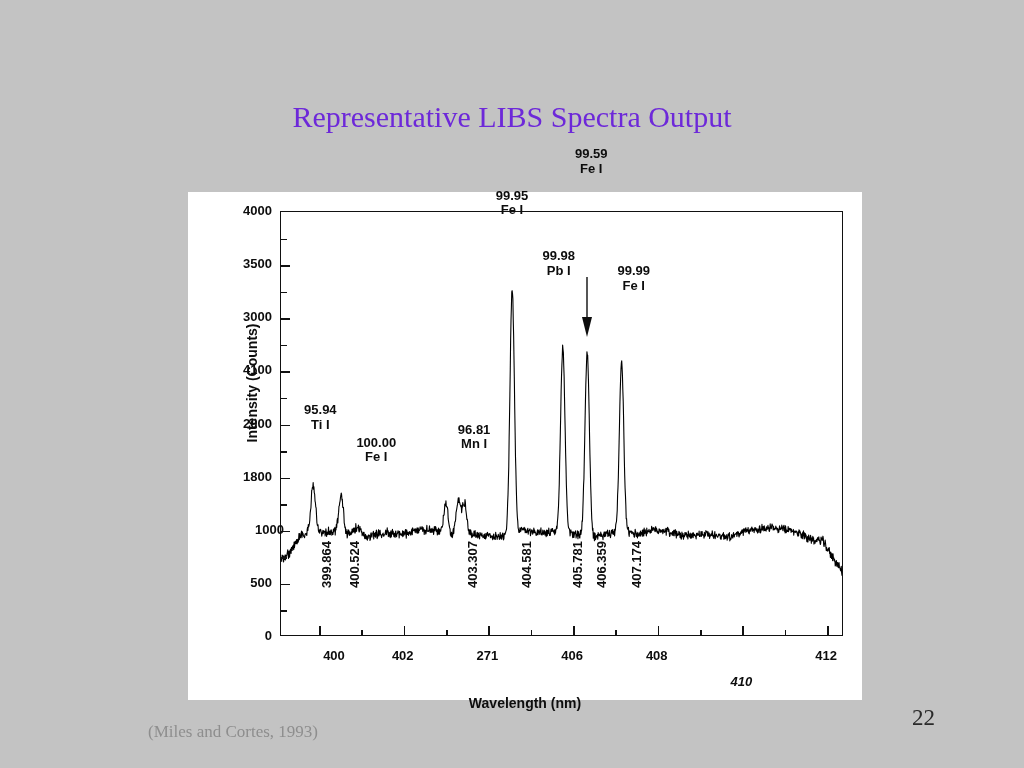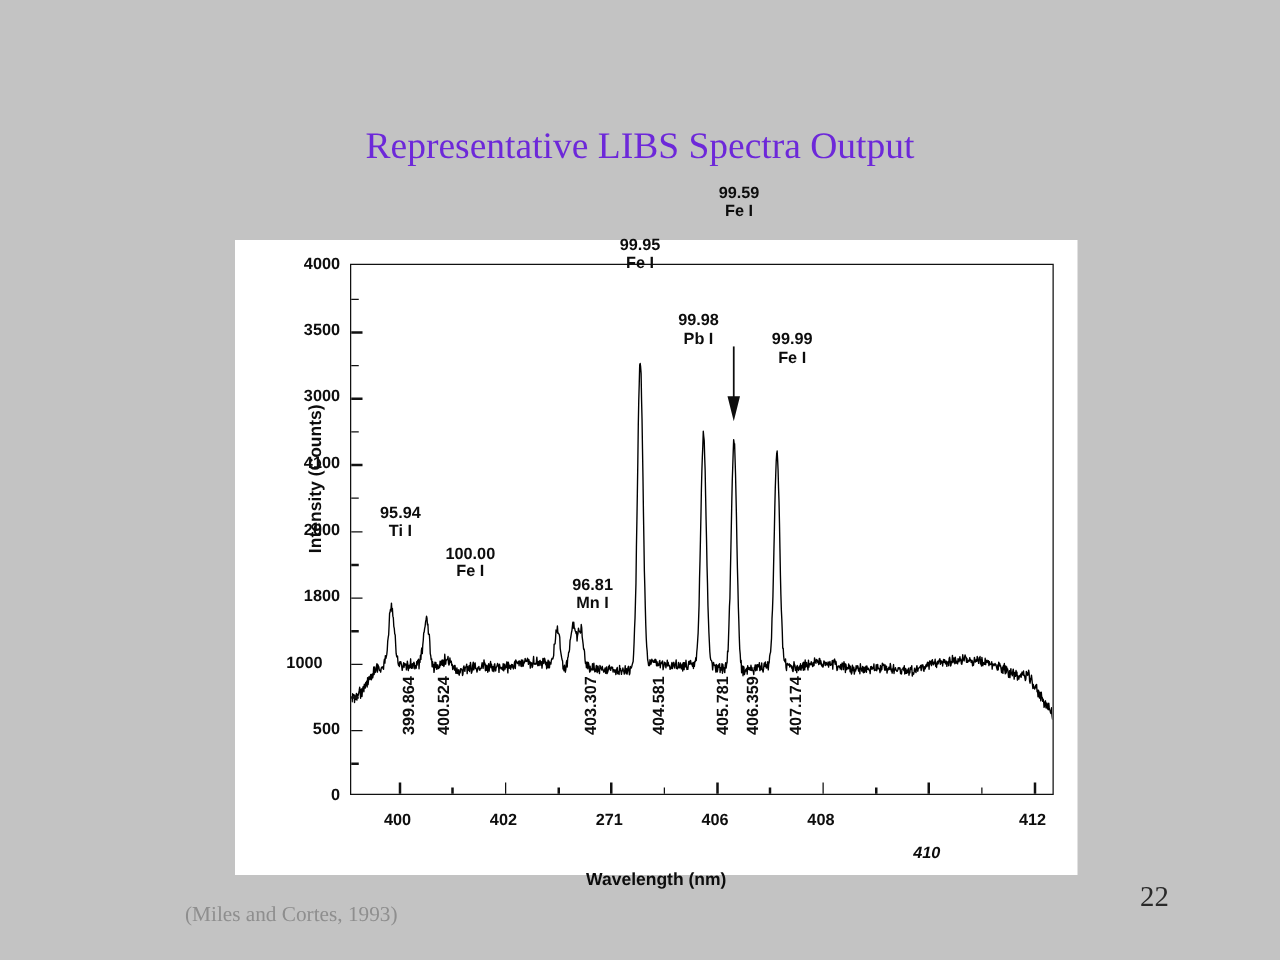--- a/index.html
+++ b/index.html
@@ -222,47 +222,47 @@
         <div class="wl-label" style="left: 238.015px; top: 376.125px;">404.581</div>
         <div class="wl-label" style="left: 288.812px; top: 376.125px;">405.781</div>
         <div class="wl-label" style="left: 313.279px; top: 376.125px;">406.359</div>
         <div class="wl-label" style="left: 347.779px; top: 376.125px;">407.174</div>
       </div>
   </div>
 
   <div id="ytick-layer">
       <div class="axis-num ytick-label" style="left: 22px; top: 436px;">0</div>
       <div class="axis-num ytick-label" style="left: 22px; top: 382.875px;">500</div>
-      <div class="axis-num ytick-label" style="left: 8px; top: 329.75px;">1000</div>
+      <div class="axis-num ytick-label" style="left: 34px; top: 329.75px;">1000</div>
       <div class="axis-num ytick-label" style="left: 22px; top: 276.625px;">1800</div>
       <div class="axis-num ytick-label" style="left: 22px; top: 223.5px;">2000</div>
       <div class="axis-num ytick-label" style="left: 22px; top: 170.375px;">4100</div>
       <div class="axis-num ytick-label" style="left: 22px; top: 117.25px;">3000</div>
       <div class="axis-num ytick-label" style="left: 22px; top: 64.125px;">3500</div>
       <div class="axis-num ytick-label" style="left: 22px; top: 11px;">4000</div>
     </div>
   <div id="xtick-layer">
-      <div class="axis-num xtick-label" style="left: 104px; top: 456px;">400</div>
+      <div class="axis-num xtick-label" style="left: 120px; top: 456px;">400</div>
       <div class="axis-num xtick-label" style="left: 188.759px; top: 456px;">402</div>
       <div class="axis-num xtick-label" style="left: 273.421px; top: 456px;">271</div>
       <div class="axis-num xtick-label" style="left: 358.083px; top: 456px;">406</div>
       <div class="axis-num xtick-label" style="left: 442.744px; top: 456px;">408</div>
       <div class="axis-num xtick-label" style="left: 527.406px; top: 482px; font-style: italic;">410</div>
       <div class="axis-num xtick-label" style="left: 612.068px; top: 456px;">412</div>
     </div>
   <div id="ann-layer">
       <div class="peak-ann" style="left: 132.341px; top: 211.25px;">
         <span class="conc">95.94</span>
         <span class="species">Ti I</span>
       </div>
       <div class="peak-ann" style="left: 188.279px; top: 243.75px;">
         <span class="conc">100.00</span>
         <span class="species">Fe I</span>
       </div>
-      <div class="peak-ann" style="left: 286.086px; top: 230.938px; margin-top: 38px;">
+      <div class="peak-ann" style="left: 286.086px; top: 230.938px;">
         <span class="conc">96.81</span>
         <span class="species">Mn I</span>
       </div>
       <div class="peak-ann" style="left: 324.015px; top: -3.3125px;">
         <span class="conc">99.95</span>
         <span class="species">Fe I</span>
       </div>
       <div class="peak-ann" style="left: 370.812px; top: 57.125px;">
         <span class="conc">99.98</span>
         <span class="species">Pb I</span>

